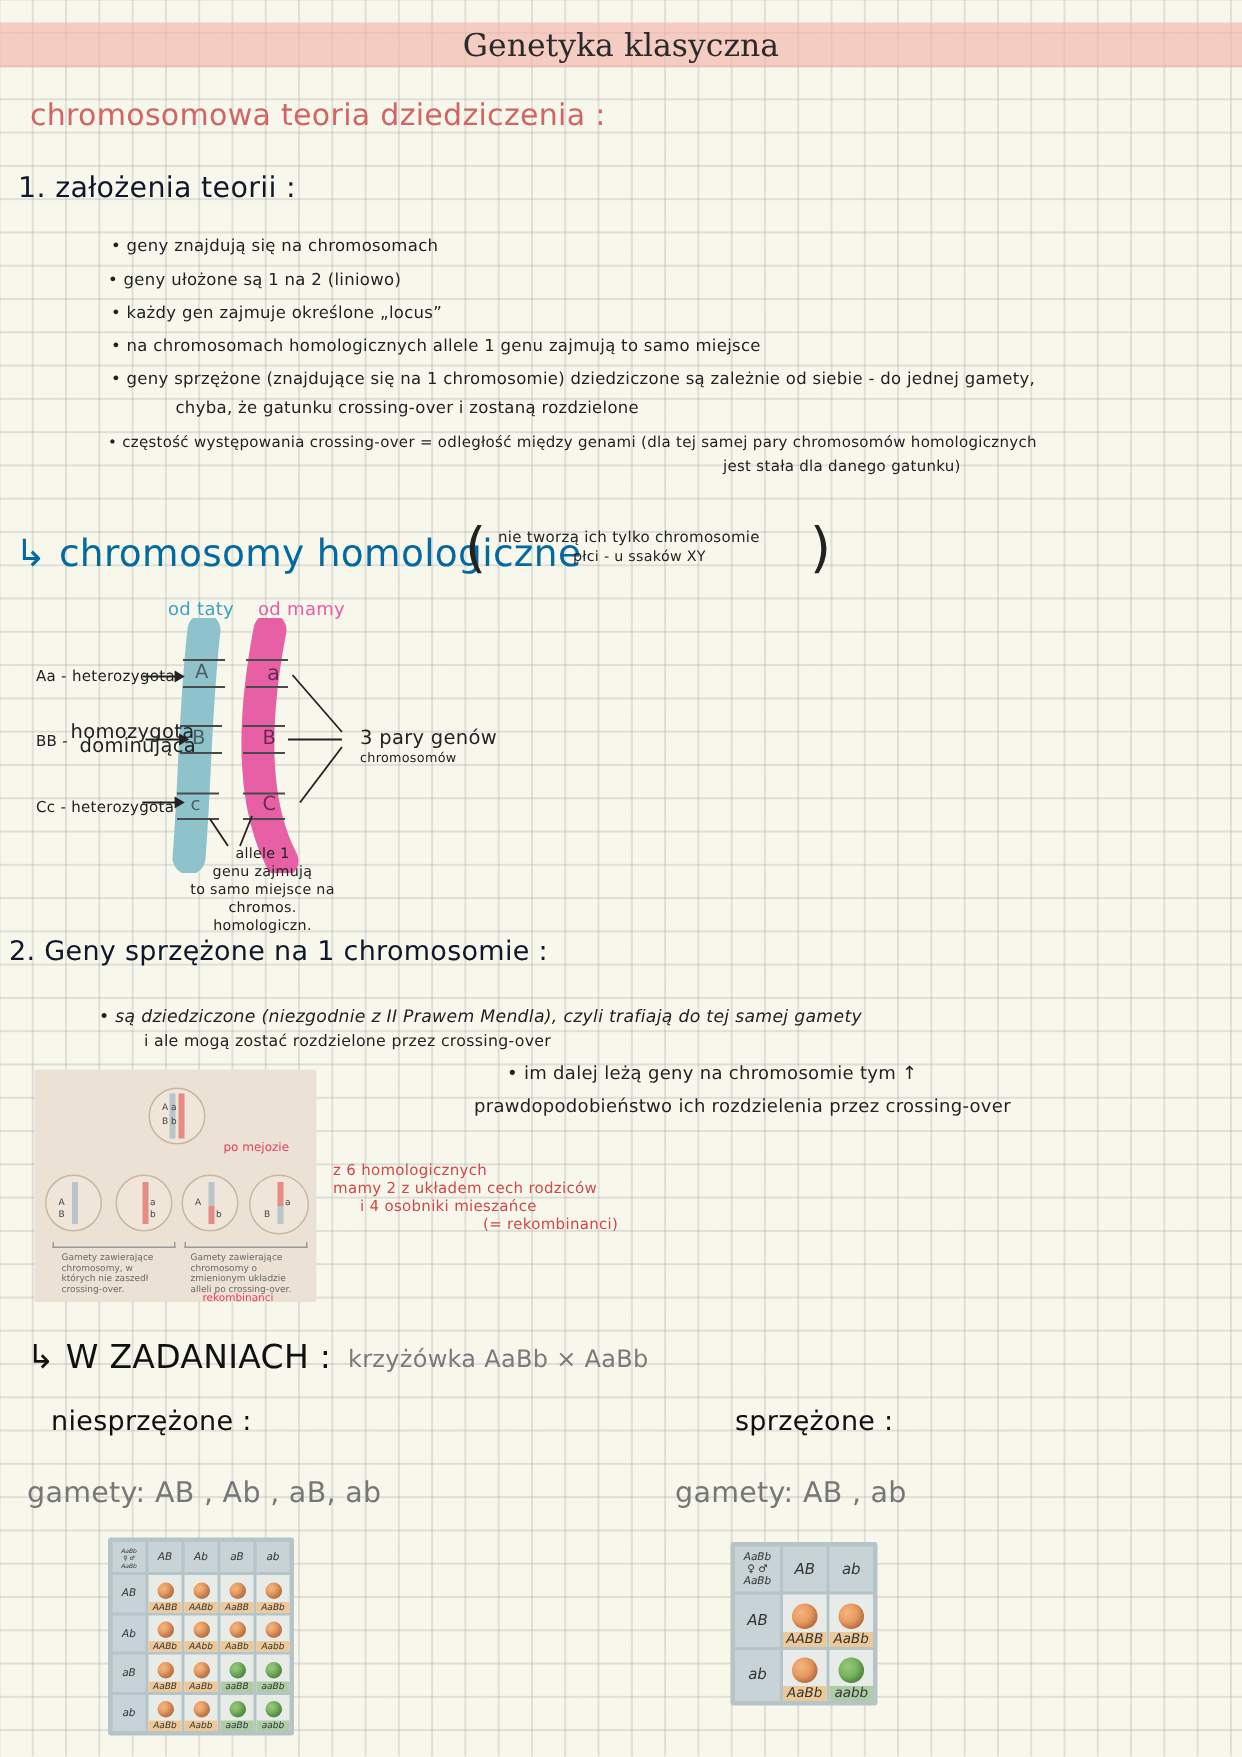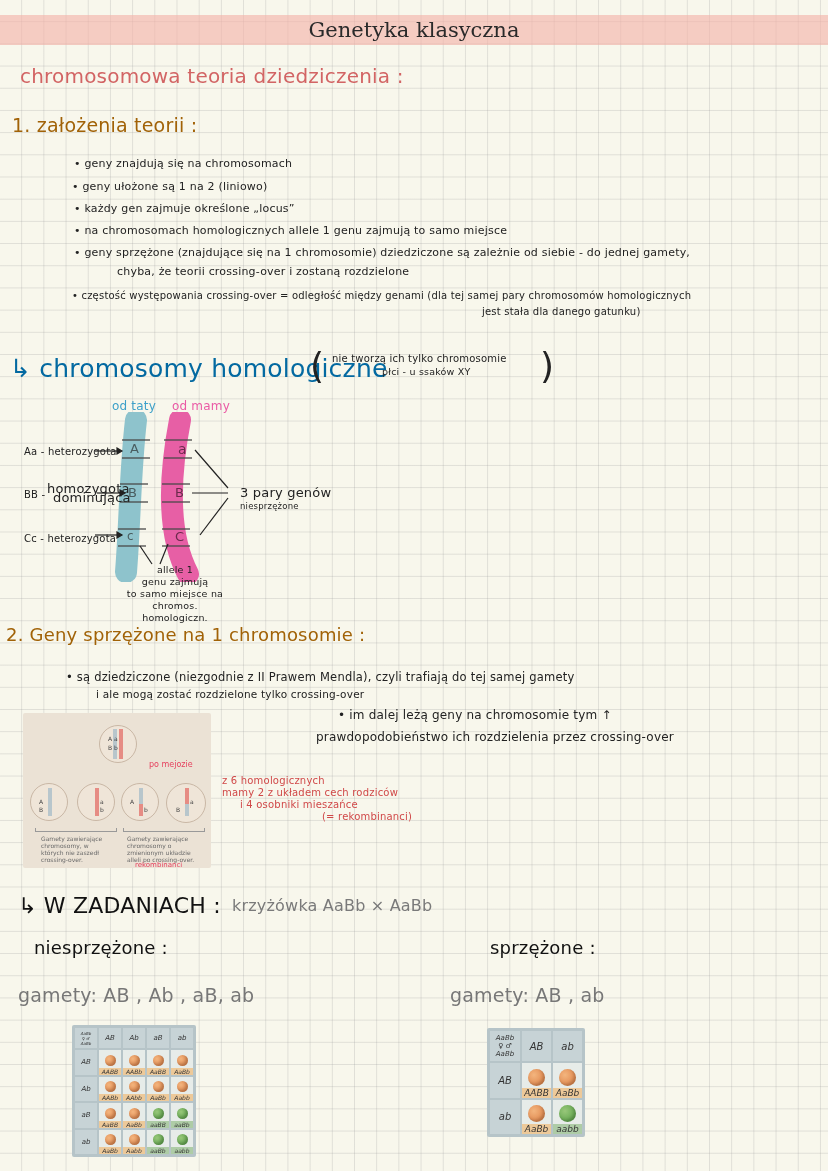--- a/index.html
+++ b/index.html
@@ -23,21 +23,21 @@
     position: absolute; left: 0; top: 15px; width: 828px; height: 30px;
     background: rgba(243, 178, 168, 0.62);
   }
   .title-text {
     position: absolute; left: 0; top: 15px; width: 828px; height: 30px;
     text-align: center; line-height: 30px;
     font-family: "DejaVu Serif", serif; font-size: 21px; color: #2a2a2a;
   }
 
   .red-heading { color: #d26464; font-size: 20px; }
-  .big-heading { font-size: 19px; color: #a16207; }
+  .big-heading { font-size: 19px; color: #0f172a; }
   .bullet { font-size: 11px; color: #222; margin-left: 42px; }
   .huge-heading { font-size: 25px; color: #0369a1; }
 
   
   .chrom-label-blue { color: #3da0c9; font-size: 12px; }
   .chrom-label-pink { color: #ea5aa5; font-size: 12px; }
   .diagram-text { font-size: 10px; color: #222; }
 
   
   .photo {
@@ -76,21 +76,21 @@
 <div class="title-text">Genetyka klasyczna</div>
 
 <div class="abs hand red-heading" style="left:20px;top:64px;">chromosomowa teoria dziedziczenia :</div>
 <div class="abs hand big-heading" style="left:12px;top:114px;">1. założenia teorii :</div>
 
 <div class="abs hand bullet" style="left:32px;top:157px;">• geny znajdują się na chromosomach</div>
 <div class="abs hand bullet" style="left:30px;top:180px;text-align:right;">• geny ułożone są 1 na 2 (liniowo)</div>
 <div class="abs hand bullet" style="left:32px;top:202px;">• każdy gen zajmuje określone „locus”</div>
 <div class="abs hand bullet" style="left:32px;top:224px;">• na chromosomach homologicznych allele 1 genu zajmują to samo miejsce</div>
 <div class="abs hand bullet" style="left:32px;top:246px;">• geny sprzężone (znajdujące się na 1 chromosomie) dziedziczone są zależnie od siebie - do jednej gamety,</div>
-<div class="abs hand bullet" style="left:75px;top:265px;">chyba, że teorii crossing-over i zostaną rozdzielone</div>
+<div class="abs hand bullet" style="left:75px;top:265px;">chyba, że gatunku crossing-over i zostaną rozdzielone</div>
 <div class="abs hand bullet" style="left:30px;top:290px;font-size:10px;">• częstość występowania crossing-over = odległość między genami (dla tej samej pary chromosomów homologicznych</div>
 <div class="abs hand bullet" style="left:440px;top:306px;font-size:10px;">jest stała dla danego gatunku)</div>
 
 <div class="abs hand huge-heading" style="left:10px;top:354px;">↳ chromosomy homologiczne</div>
 <div class="abs" style="left:310px;top:348px;font-size:36px;line-height:36px;color:#222;">(</div>
 <div class="abs hand" style="left:332px;top:353px;font-size:10px;color:#222;">nie tworzą ich tylko chromosomie</div>
 <div class="abs hand" style="left:382px;top:366px;font-size:9.5px;color:#222;">płci - u ssaków XY</div>
 <div class="abs" style="left:540px;top:348px;font-size:36px;line-height:36px;color:#222;">)</div>
 
 <div class="abs hand chrom-label-blue" style="left:112px;top:399px;">od taty</div>
@@ -143,31 +143,31 @@
     <line x1="95" y1="535" x2="117" y2="535"></line>
       <polygon points="117,532 122,535 117,538"></polygon>
     <line x1="195" y1="450" x2="228" y2="488"></line>
     <line x1="192" y1="493" x2="228" y2="493"></line>
     <line x1="200" y1="535" x2="228" y2="498"></line>
     <line x1="140" y1="546" x2="152" y2="564"></line>
     <line x1="168" y1="544" x2="160" y2="564"></line>
   </g>
 </svg>
 <div class="abs hand" style="left:240px;top:485px;font-size:13px;color:#222;">3 pary genów</div>
-<div class="abs hand" style="left:240px;top:501px;font-size:8.5px;color:#222;">niesprzężone</div>
+<div class="abs hand" style="left:240px;top:501px;font-size:8.5px;color:#222;">chromosomów</div>
 <div class="abs hand" style="left:120px;top:564px;width:110px;text-align:center;font-size:9.5px;line-height:12px;color:#222;white-space:normal;">
   <div>allele 1</div>
   <div>genu zajmują</div>
   <div>to samo miejsce na</div>
   <div>chromos. homologiczn.</div>
 </div>
 
 <div class="abs hand big-heading" style="left:6px;top:624px;font-size:18px;">2. Geny sprzężone na 1 chromosomie :</div>
-<div class="abs hand bullet" style="left:24px;top:670px;font-size:11.5px;">• są dziedziczone (niezgodnie z II Prawem Mendla), czyli trafiają do tej samej gamety</div>
-<div class="abs hand bullet" style="left:54px;top:688px;font-size:10.5px;">i ale mogą zostać rozdzielone tylko crossing-over</div>
+<div class="abs hand bullet" style="left:24px;top:670px;font-size:11.5px;font-style:italic;">• są dziedziczone (niezgodnie z II Prawem Mendla), czyli trafiają do tej samej gamety</div>
+<div class="abs hand bullet" style="left:54px;top:688px;font-size:10.5px;">i ale mogą zostać rozdzielone przez crossing-over</div>
 <div class="abs hand bullet" style="left:296px;top:708px;font-size:12px;">• im dalej leżą geny na chromosomie tym ↑</div>
 <div class="abs hand bullet" style="left:274px;top:730px;font-size:12px;">prawdopodobieństwo ich rozdzielenia przez crossing-over</div>
 
 <div class="photo">
   <div class="cell" style="left:76px;top:12px;width:38px;height:38px;">
     <div style="position:absolute;left:13px;top:3px;width:4px;height:30px;background:#b8c6cc;"></div>
     <div style="position:absolute;left:19px;top:3px;width:4px;height:30px;background:#e68c84;"></div>
     <div style="position:absolute;left:8px;top:9px;font-size:6px;color:#444;">A a</div>
     <div style="position:absolute;left:8px;top:18px;font-size:6px;color:#444;">B b</div>
   </div>

